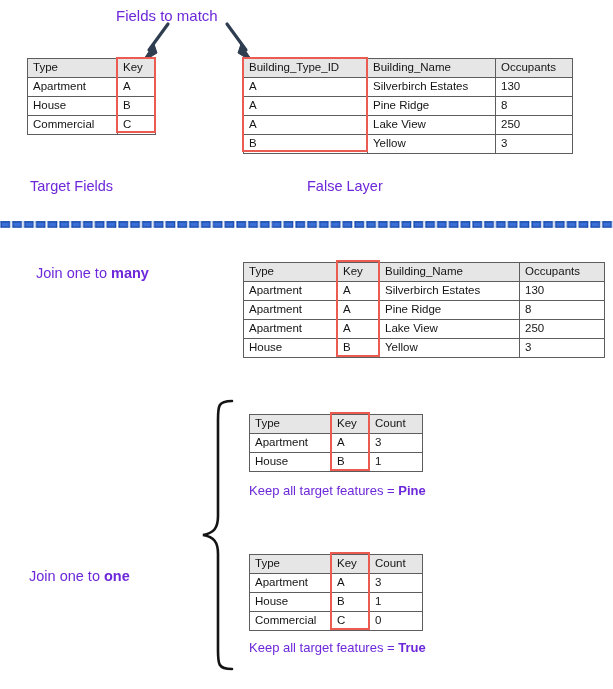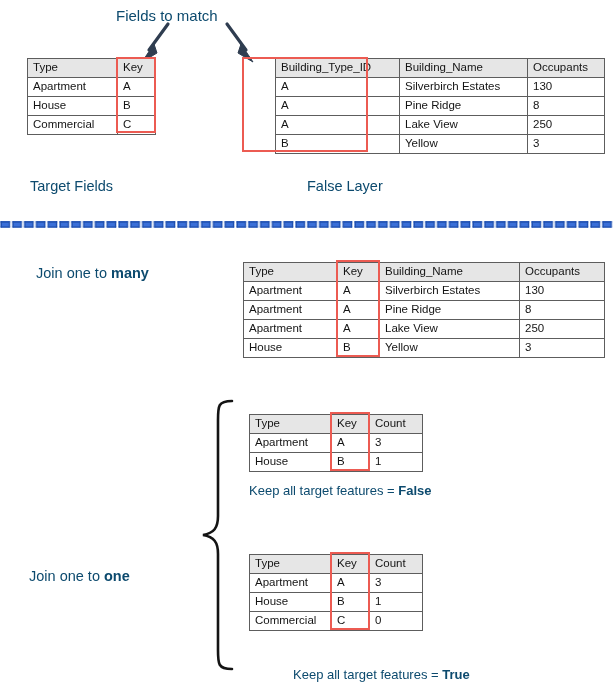--- a/index.html
+++ b/index.html
@@ -49,21 +49,21 @@
     border: 2.5px solid #ec5b52;
     box-sizing: border-box;
     pointer-events: none;
     background: transparent;
   }
 
   
   .label {
     position: absolute;
     font-size: 14.5px;
-    color: #0c4a6e;
+    color: #6d28d9;
     white-space: nowrap;
   }
   .label.small { font-size: 13px; }
   .label b { font-weight: bold; }
 
   
   .divider {
     position: absolute;
     left: 0;
     width: 613px;
@@ -115,21 +115,21 @@
       </tr>
       <tr>
         <td>Commercial</td>
         <td>C</td>
       </tr>
     </tbody>
   </table>
   <div class="keybox" style="left:89px; top:-1px; width:40px; height:76px;"></div>
 </div>
 
-<div class="abs" style="left:243px; top:58px;padding-left:32px;">
+<div class="abs" style="left:243px; top:58px;">
   <table class="jtable" style="width:329px;">
     <colgroup>
         <col style="width:124px">
         <col style="width:128px">
         <col style="width:77px">
       </colgroup>
     <thead>
       <tr>
         <th>Building_Type_ID</th>
         <th>Building_Name</th>
@@ -259,21 +259,21 @@
       <tr>
         <td>House</td>
         <td>B</td>
         <td>1</td>
       </tr>
     </tbody>
   </table>
   <div class="keybox" style="left:81px; top:-2px; width:40px; height:59px;"></div>
 </div>
 
-<div class="label small" style="left:249px; top:483px;"><span>Keep all target features = </span><b>False</b></div>
+<div class="label small" style="left:249px; top:483px;"><span>Keep all target features = </span><b>Pine</b></div>
 
 <div class="abs" style="left:249px; top:554px;">
   <table class="jtable" style="width:173px;">
     <colgroup>
         <col style="width:82px">
         <col style="width:38px">
         <col style="width:53px">
       </colgroup>
     <thead>
       <tr>
@@ -296,13 +296,13 @@
       <tr>
         <td>Commercial</td>
         <td>C</td>
         <td>0</td>
       </tr>
     </tbody>
   </table>
   <div class="keybox" style="left:81px; top:-2px; width:40px; height:78px;"></div>
 </div>
 
-<div class="label small" style="left:249px; top:667px;margin-left:44px;"><span>Keep all target features = </span><b>True</b></div>
+<div class="label small" style="left:249px; top:640px;"><span>Keep all target features = </span><b>True</b></div>
 
 </body></html>

